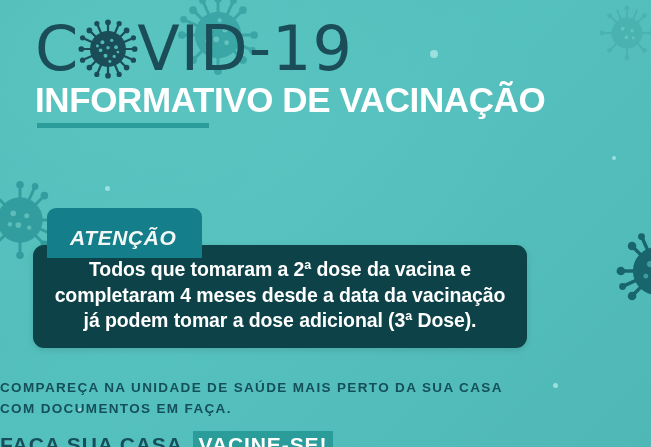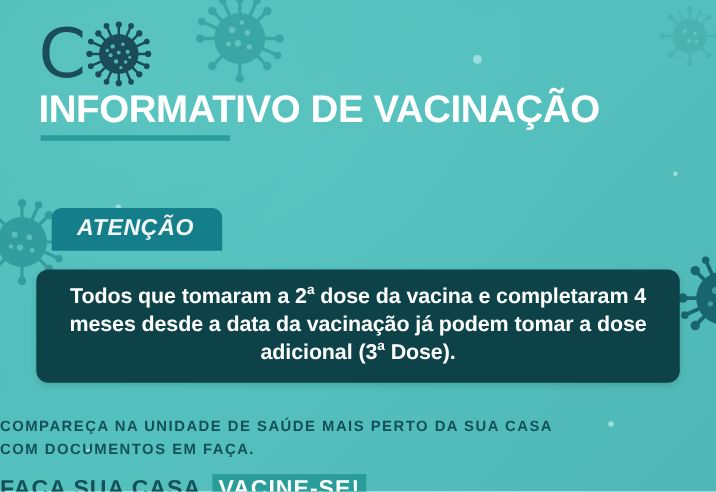--- a/index.html
+++ b/index.html
@@ -66,40 +66,40 @@
     left:2px;
     top:41px;
     width:172px;
     height:5px;
     background:#2a9d9a;
   }
 
   
   #attn-tab {
     position:absolute;
-    left:47px; top:189px;
+    left:47px; top:208px;
     background:#147f8a;
     border-top-left-radius:9px;
     border-top-right-radius:9px;
-    padding:7px 26px 8px 23px;
+    padding:18px 26px 8px 23px;
     z-index:3;
   }
   #attn-tab-label {
     color:#f2f7f6;
     font-size:21px;
     font-weight:bold;
     font-style:italic;
     letter-spacing:0.6px;
     white-space:nowrap;
   }
 
   #attn-body {
     position:absolute;
     left:33px; top:245px;
-    width:585px;
+    width:494px;
     background:#0d4348;
     border-radius:11px;
     padding:12px 18px 14px 18px;
     z-index:2;
     box-shadow:0 2px 6px rgba(0,0,0,0.12);
   }
   #attn-body p {
     color:#ffffff;
     font-size:19.5px;
     font-weight:bold;
@@ -348,20 +348,21 @@
               <circle cx="50" cy="48" r="2.8"></circle>
             <circle cx="38" cy="52" r="3"></circle>
               <circle cx="46" cy="61" r="3.2"></circle>
             <circle cx="60" cy="62" r="2.6"></circle>
               <circle cx="33" cy="45" r="2.4"></circle>
             <circle cx="53" cy="70" r="2.4"></circle>
               <circle cx="66" cy="55" r="2.2"></circle>
           </g>
         </svg>
       </span>
+      <span class="seg">VID-19</span>
     </div>
 
     <div id="subtitle-wrap">
       <div id="subtitle">INFORMATIVO DE VACINAÇÃO</div>
       <div id="subtitle-underline"></div>
     </div>
   </div>
 
   <div id="attn-tab">
     <div id="attn-tab-label">ATENÇÃO</div>

